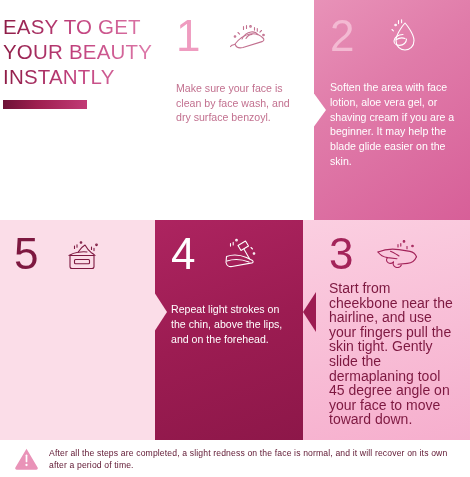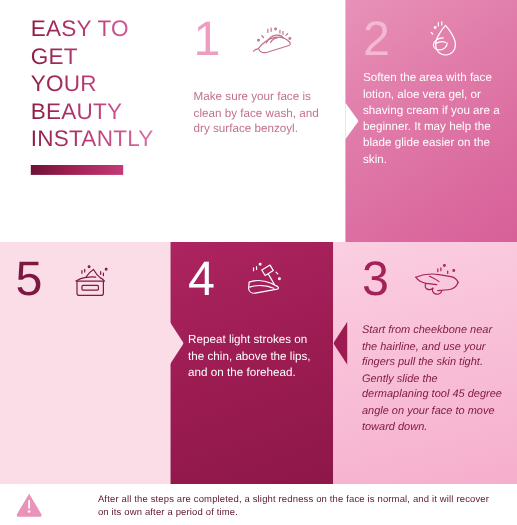--- a/index.html
+++ b/index.html
@@ -16,21 +16,21 @@
   }
 
   
   .row1 { position: absolute; left: 0; top: 0; width: 470px; height: 220px; }
   .row2 { position: absolute; left: 0; top: 220px; width: 470px; height: 220px; }
 
   
   .title-card {
     position: absolute; left: 0; top: 0; width: 168px; height: 220px;
     background: #ffffff;
-    padding: 14px 10px 0 28px;
+    padding: 14px 10px 0 3px;
   }
   .title-text {
     font-size: 20.5px;
     line-height: 25px;
     letter-spacing: 0.2px;
     font-weight: 400;
     background: linear-gradient(90deg, #8e1c46 0%, #c0407c 45%, #e07fae 100%);
     -webkit-background-clip: text;
     background-clip: text;
     color: transparent;
@@ -75,21 +75,21 @@
     background: #ffffff;
     clip-path: polygon(0 0, 100% 50%, 0 100%);
   }
   .num-2 {
     font-size: 44px; line-height: 44px; font-weight: 400;
     color: #f3b9d2;
     display: inline-block; vertical-align: top;
   }
   .icon-2 { display: inline-block; vertical-align: top; margin: 4px 0 0 24px; }
   .text-2 {
-    margin-top: 6px;
+    margin-top: 22px;
     font-size: 10.6px; line-height: 14.8px;
     color: #ffffff;
   }
 
   
   .card5 {
     position: absolute; left: 0; top: 0; width: 155px; height: 220px;
     background: #fbdde8;
     padding: 12px 10px 0 14px;
   }
@@ -149,34 +149,32 @@
     background: #9c1c52;
     clip-path: polygon(100% 0, 0 50%, 100% 100%);
   }
   .num-3 {
     font-size: 44px; line-height: 44px; font-weight: 400;
     color: #a32359;
     display: inline-block; vertical-align: top;
   }
   .icon-3 { display: inline-block; vertical-align: top; margin: 6px 0 0 16px; }
   .text-3 {
-    margin-top: 18px;
-    font-size: 10px; line-height: 14.6px;
+    margin-top: 5px;
+    font-size: 14px; line-height: 14.6px;
     color: #7d1840;
-    font-style: italic;
   }
 
   
   .footer {
     position: absolute; left: 0; top: 440px;
     width: 470px; height: 37px;
     background: #ffffff;
     display: flex; align-items: center;
     padding: 0 16px 0 14px;
-    gap: 40px;
   }
   .warn-icon { flex: 0 0 auto; margin-right: 10px; }
   .footer-text {
     font-size: 8.6px; line-height: 12px;
     color: #5e1530;
     letter-spacing: 0.15px;
   }
 
   .ico svg { display: block; }
 </style>

